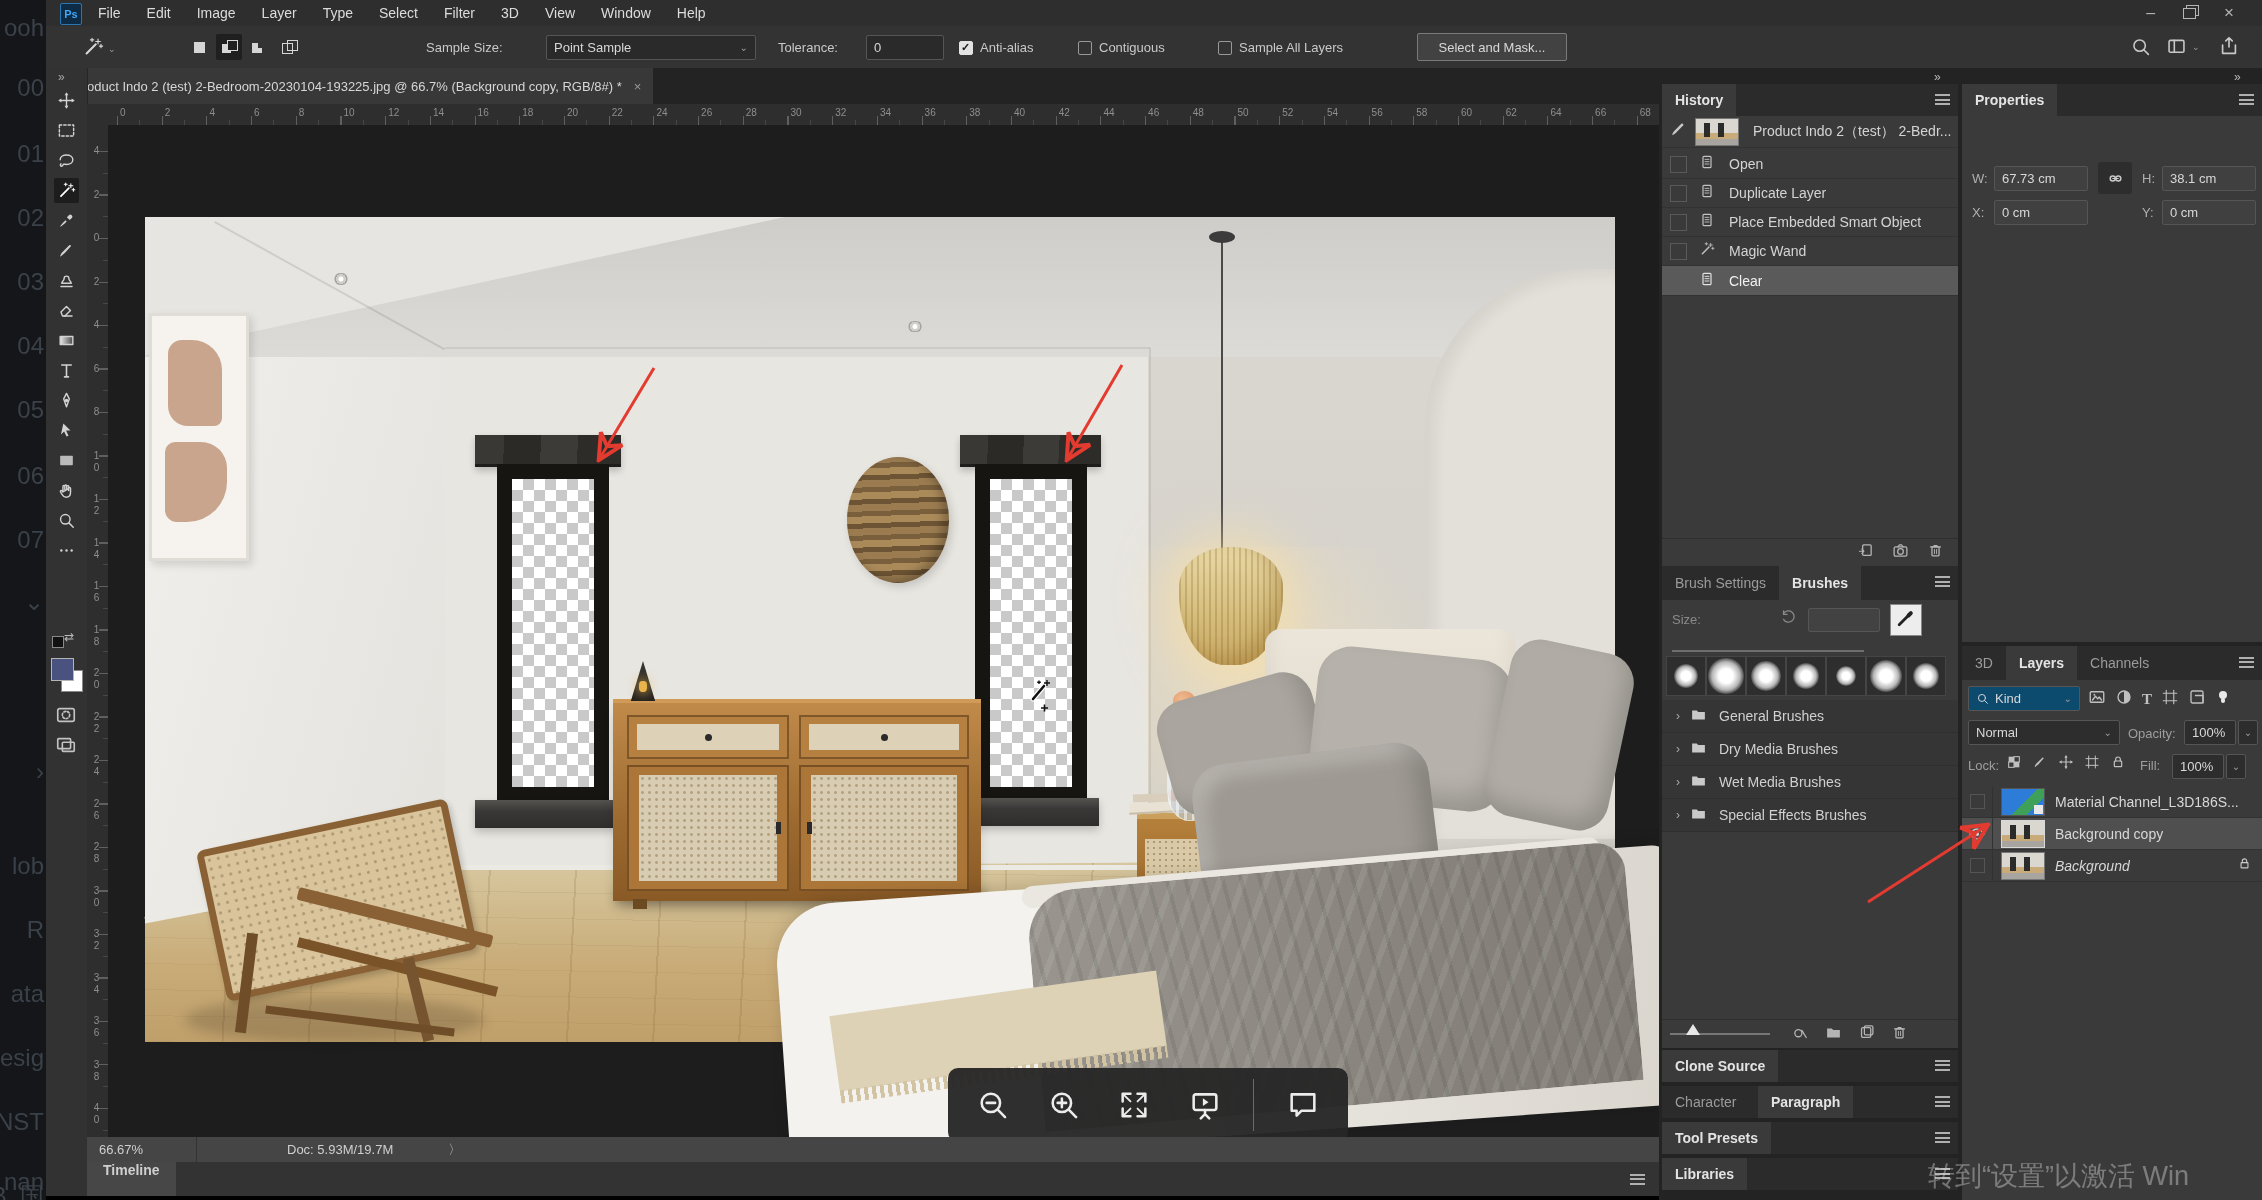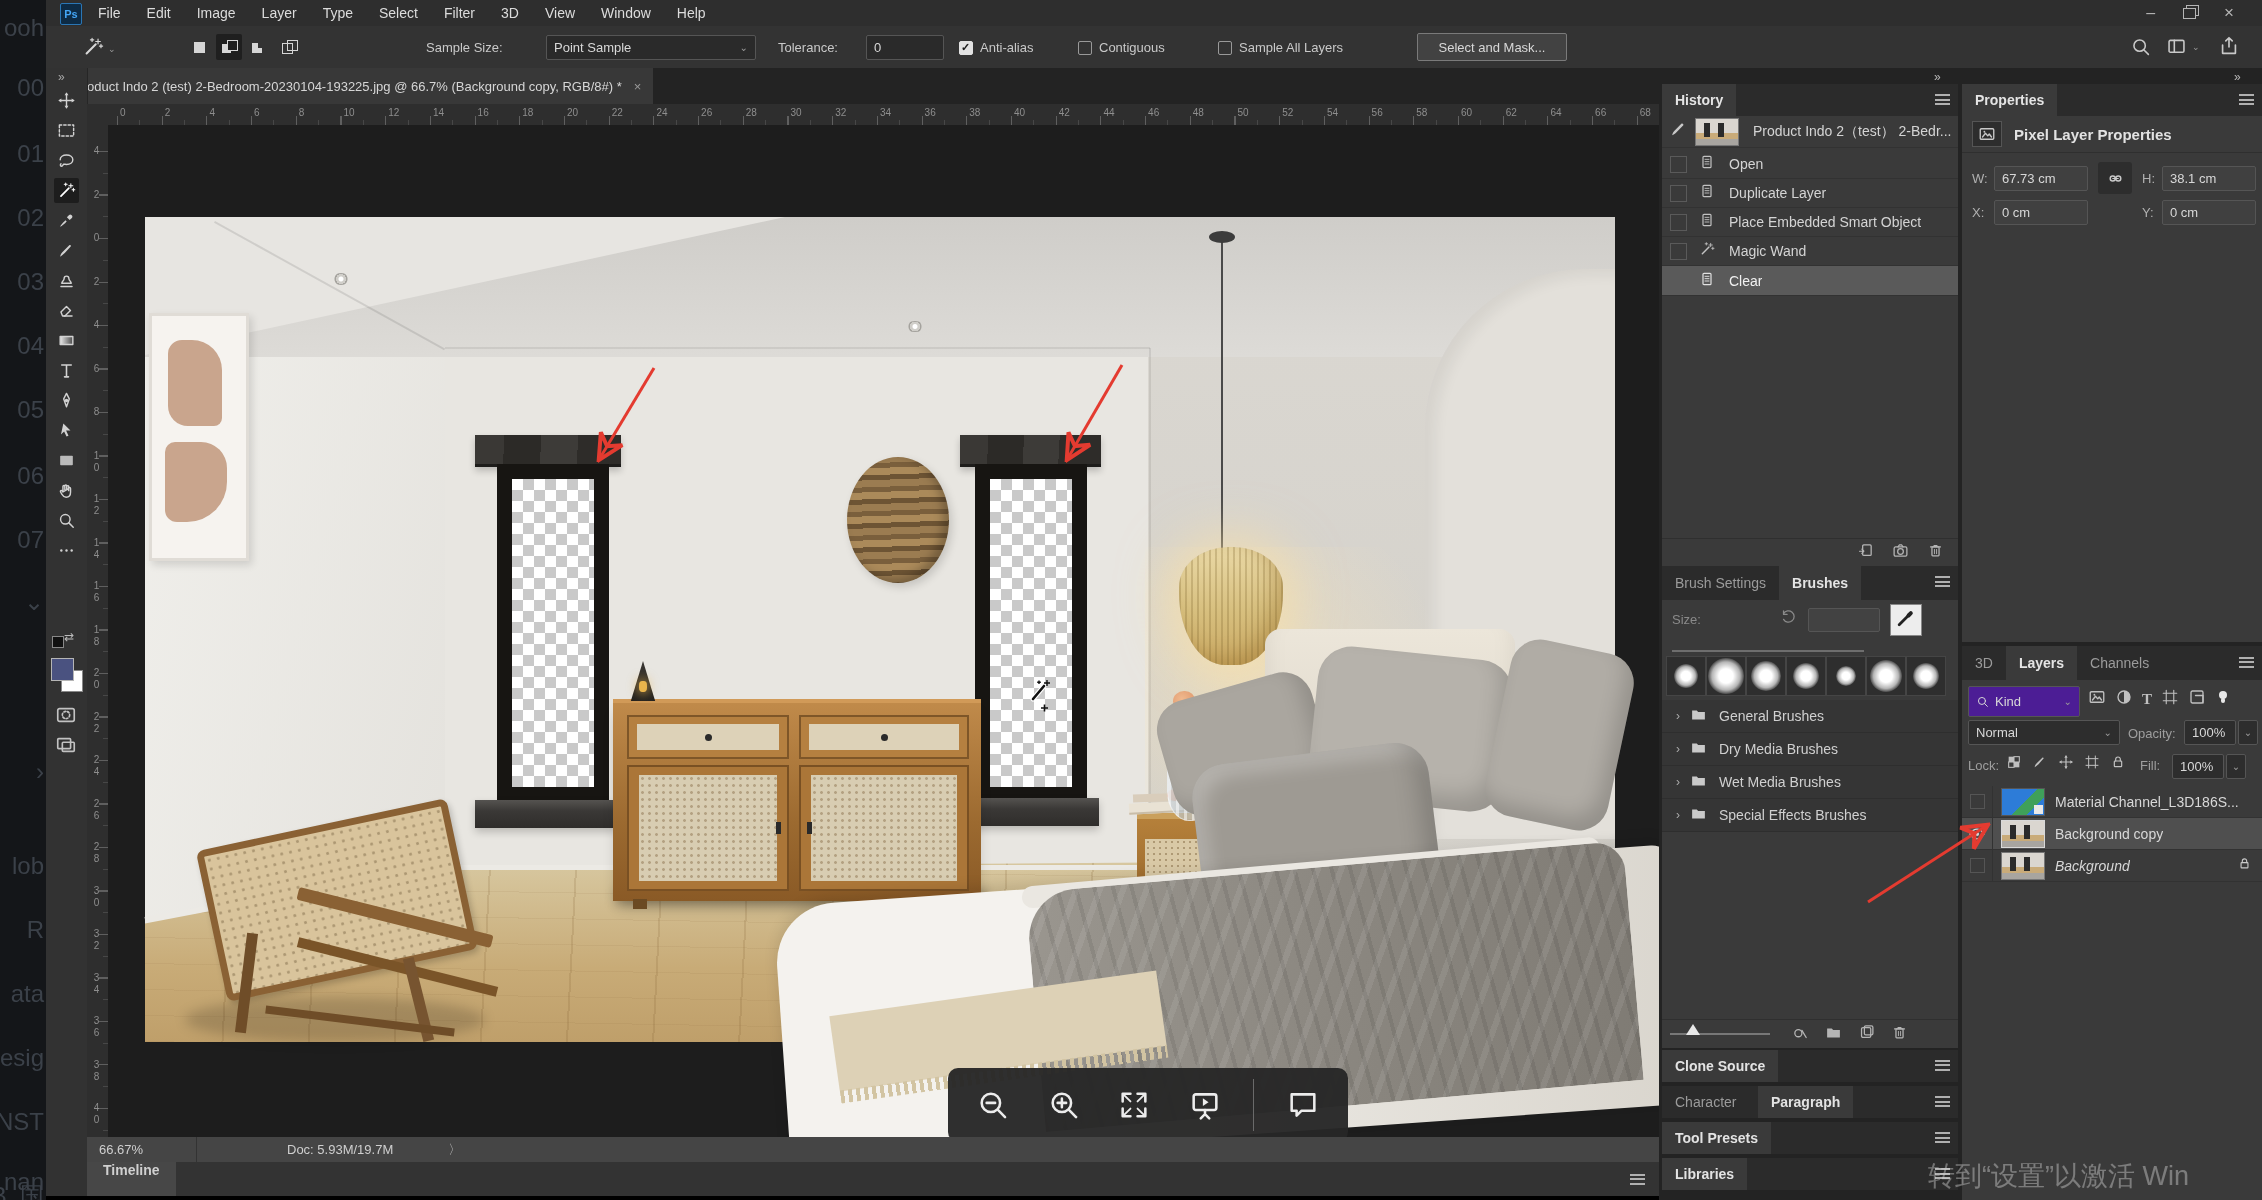--- a/index.html
+++ b/index.html
@@ -702,28 +702,20 @@
   <div class="collhdr" style="left:3px;top:1090px;">
       <div class="ptab">Libraries</div>
       <div class="hamb"></div>
     </div>
 
   <div class="panel" style="left:303px;top:16px;width:300px;height:558px;">
     <div class="tabbar">
         <div class="ptab active">Properties</div>
         <div class="hamb"></div>
       </div>
-    <div style="position:absolute;left:0;top:32px;width:100%;height:36px;display:flex;align-items:center;border-bottom:1px solid #2f2f2f;">
-      <span style="margin-left:10px;width:28px;height:24px;background:#2d2d2d;border:1px solid #555;display:flex;align-items:center;justify-content:center;color:#c9c9c9;">
-          <svg class="ic" width="18" height="18" viewBox="0 0 24 24">
-            <use href="#i-img"></use>
-          </svg>
-        </span>
-      <span style="margin-left:12px;font-size:15px;font-weight:bold;color:#e2e2e2;">Pixel Layer Properties</span>
-    </div>
     <span class="abs" style="left:10px;top:87px;font-size:13px;color:#b0b0b0;">W:</span>
     <div class="field" style="left:32px;top:82px;width:94px;height:25px;background:#404040;">
         <span>67.73 cm</span>
       </div>
     <div class="abs" style="left:136px;top:78px;width:34px;height:32px;background:#2d2d2d;border-radius:3px;display:flex;align-items:center;justify-content:center;color:#c9c9c9;">
         <svg class="ic" width="19" height="19" viewBox="0 0 24 24">
           <use href="#i-chain"></use>
         </svg>
       </div>
     <span class="abs" style="left:180px;top:87px;font-size:13px;color:#b0b0b0;">H:</span>
@@ -740,21 +732,21 @@
       </div>
   </div>
 
   <div class="panel" style="left:303px;top:578px;width:300px;height:554px;">
     <div class="tabbar" style="height:34px;">
       <div class="ptab">3D</div>
       <div class="ptab active">Layers</div>
       <div class="ptab">Channels</div>
       <div class="hamb" style="top:11px;"></div>
     </div>
-    <div class="field" style="left:6px;top:40px;width:112px;height:31px;background:#4c1d95;gap:6px;">
+    <div class="field" style="left:6px;top:40px;width:112px;height:25px;background:#0c4a6e;gap:6px;">
       <svg class="ic" width="13" height="13" viewBox="0 0 24 24">
           <use href="#i-mag"></use>
         </svg>
       <span>Kind</span>
         <span class="chev">⌄</span>
     </div>
     <div class="abs" style="left:126px;top:42px;display:flex;gap:9px;color:#c0c0c0;align-items:center;">
       <span><svg class="ic" width="18" height="18" viewBox="0 0 24 24">
             <use href="#i-img"></use>
           </svg></span>

